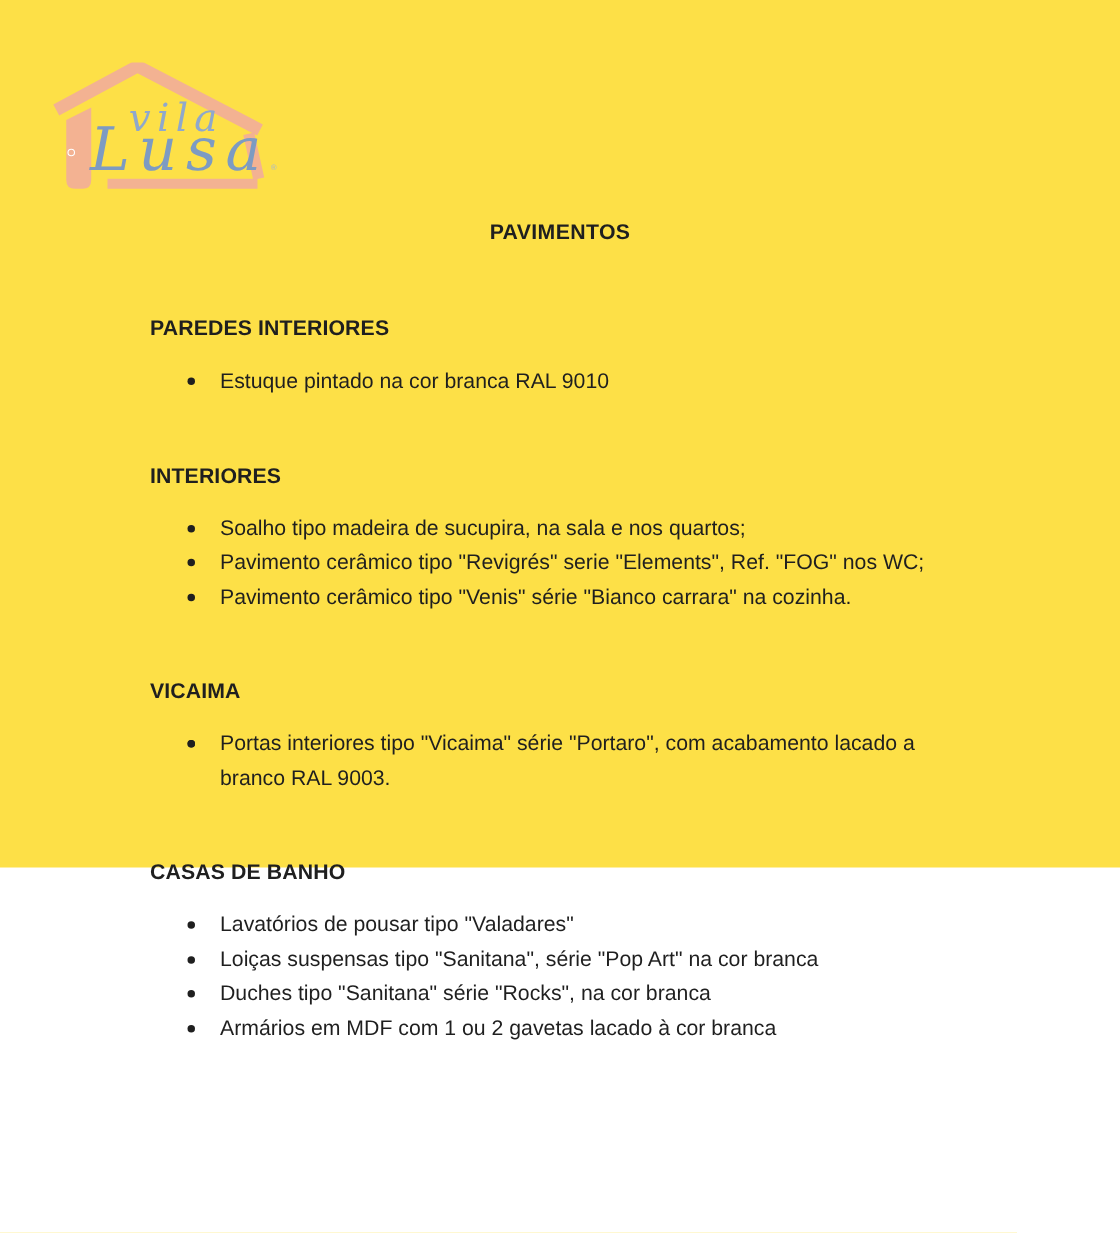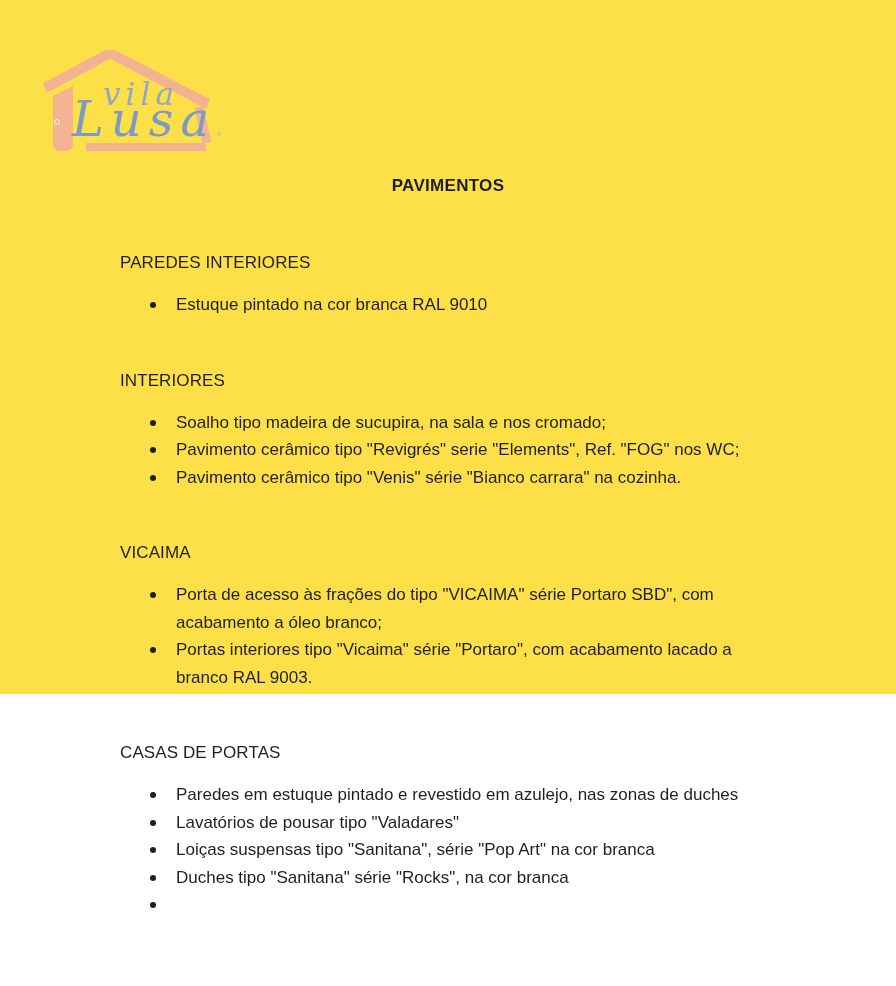--- a/index.html
+++ b/index.html
@@ -43,21 +43,21 @@
     top: 253px;
     left: 120px;
     width: 686px;
   }
   .section {
     margin: 0 0 52px 0;
   }
   .section h2 {
     margin: 0 0 18px 0;
     font-size: 17px;
-    font-weight: normal;
+    font-weight: bold;
     line-height: 20px;
     letter-spacing: 0.1px;
   }
   .section ul {
     margin: 0;
     padding: 0;
     list-style: none;
     width: 686px;
   }
   .section li {
@@ -110,41 +110,39 @@
     <section class="section">
       <h2>PAREDES INTERIORES</h2>
       <ul>
         <li><span class="bullet-dot"></span><span class="li-text">Estuque pintado na cor branca RAL 9010</span></li>
       </ul>
     </section>
 
     <section class="section">
       <h2>INTERIORES</h2>
       <ul>
-        <li><span class="bullet-dot"></span><span class="li-text">Soalho tipo madeira de sucupira, na sala e nos cromado;</span></li>
+        <li><span class="bullet-dot"></span><span class="li-text">Soalho tipo madeira de sucupira, na sala e nos quartos;</span></li>
         <li><span class="bullet-dot"></span><span class="li-text">Pavimento cerâmico tipo "Revigrés" serie "Elements", Ref. "FOG" nos WC;</span></li>
         <li><span class="bullet-dot"></span><span class="li-text">Pavimento cerâmico tipo "Venis" série "Bianco carrara" na cozinha.</span></li>
       </ul>
     </section>
 
     <section class="section">
       <h2>VICAIMA</h2>
       <ul>
-        <li><span class="bullet-dot"></span><span class="li-text">Porta de acesso às frações do tipo "VICAIMA" série Portaro SBD", com
-acabamento a óleo branco;</span></li>
+        <li><span class="bullet-dot"></span></li>
         <li><span class="bullet-dot"></span><span class="li-text">Portas interiores tipo "Vicaima" série "Portaro", com acabamento lacado a
 branco RAL 9003.</span></li>
       </ul>
     </section>
 
     <section class="section">
-      <h2>CASAS DE PORTAS</h2>
+      <h2>CASAS DE BANHO</h2>
       <ul>
-        <li><span class="bullet-dot"></span><span class="li-text">Paredes em estuque pintado e revestido em azulejo, nas zonas de duches</span></li>
         <li><span class="bullet-dot"></span><span class="li-text">Lavatórios de pousar tipo "Valadares"</span></li>
         <li><span class="bullet-dot"></span><span class="li-text">Loiças suspensas tipo "Sanitana", série "Pop Art" na cor branca</span></li>
         <li><span class="bullet-dot"></span><span class="li-text">Duches tipo "Sanitana" série "Rocks", na cor branca</span></li>
-        <li><span class="bullet-dot"></span></li>
+        <li><span class="bullet-dot"></span><span class="li-text">Armários em MDF com 1 ou 2 gavetas lacado à cor branca</span></li>
       </ul>
     </section>
 
   </main>
 </div>
 
 </body></html>

